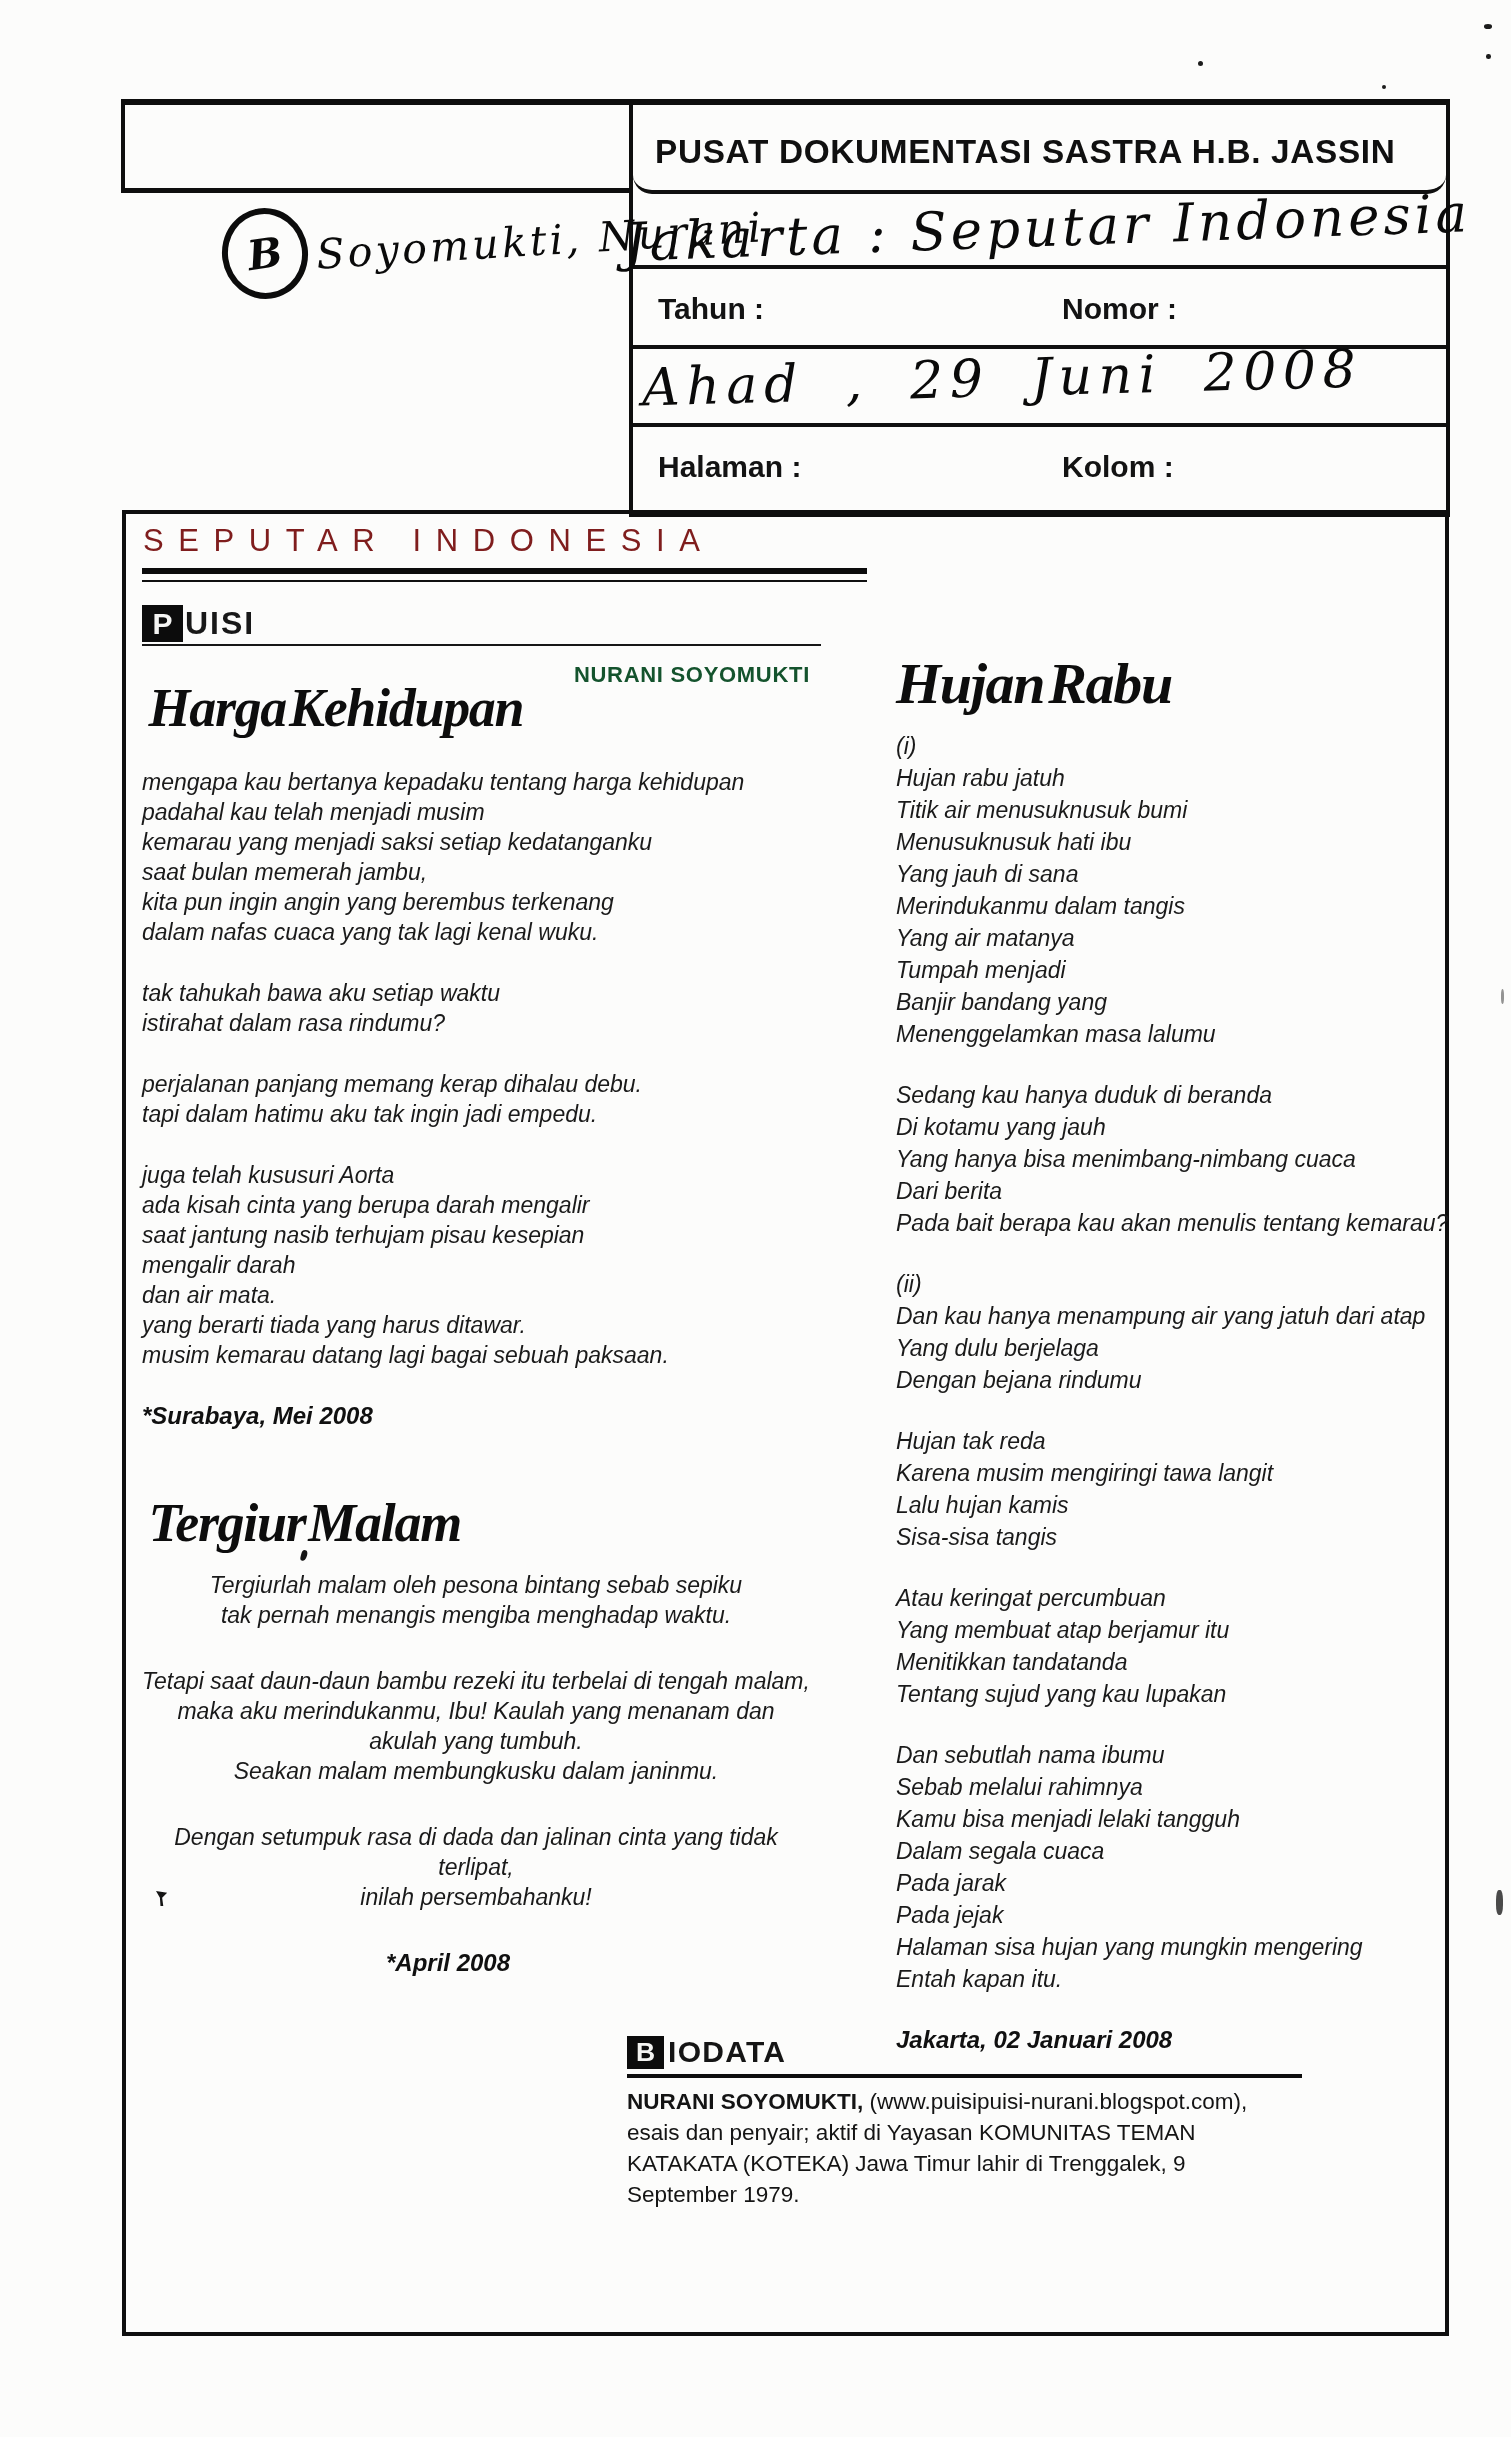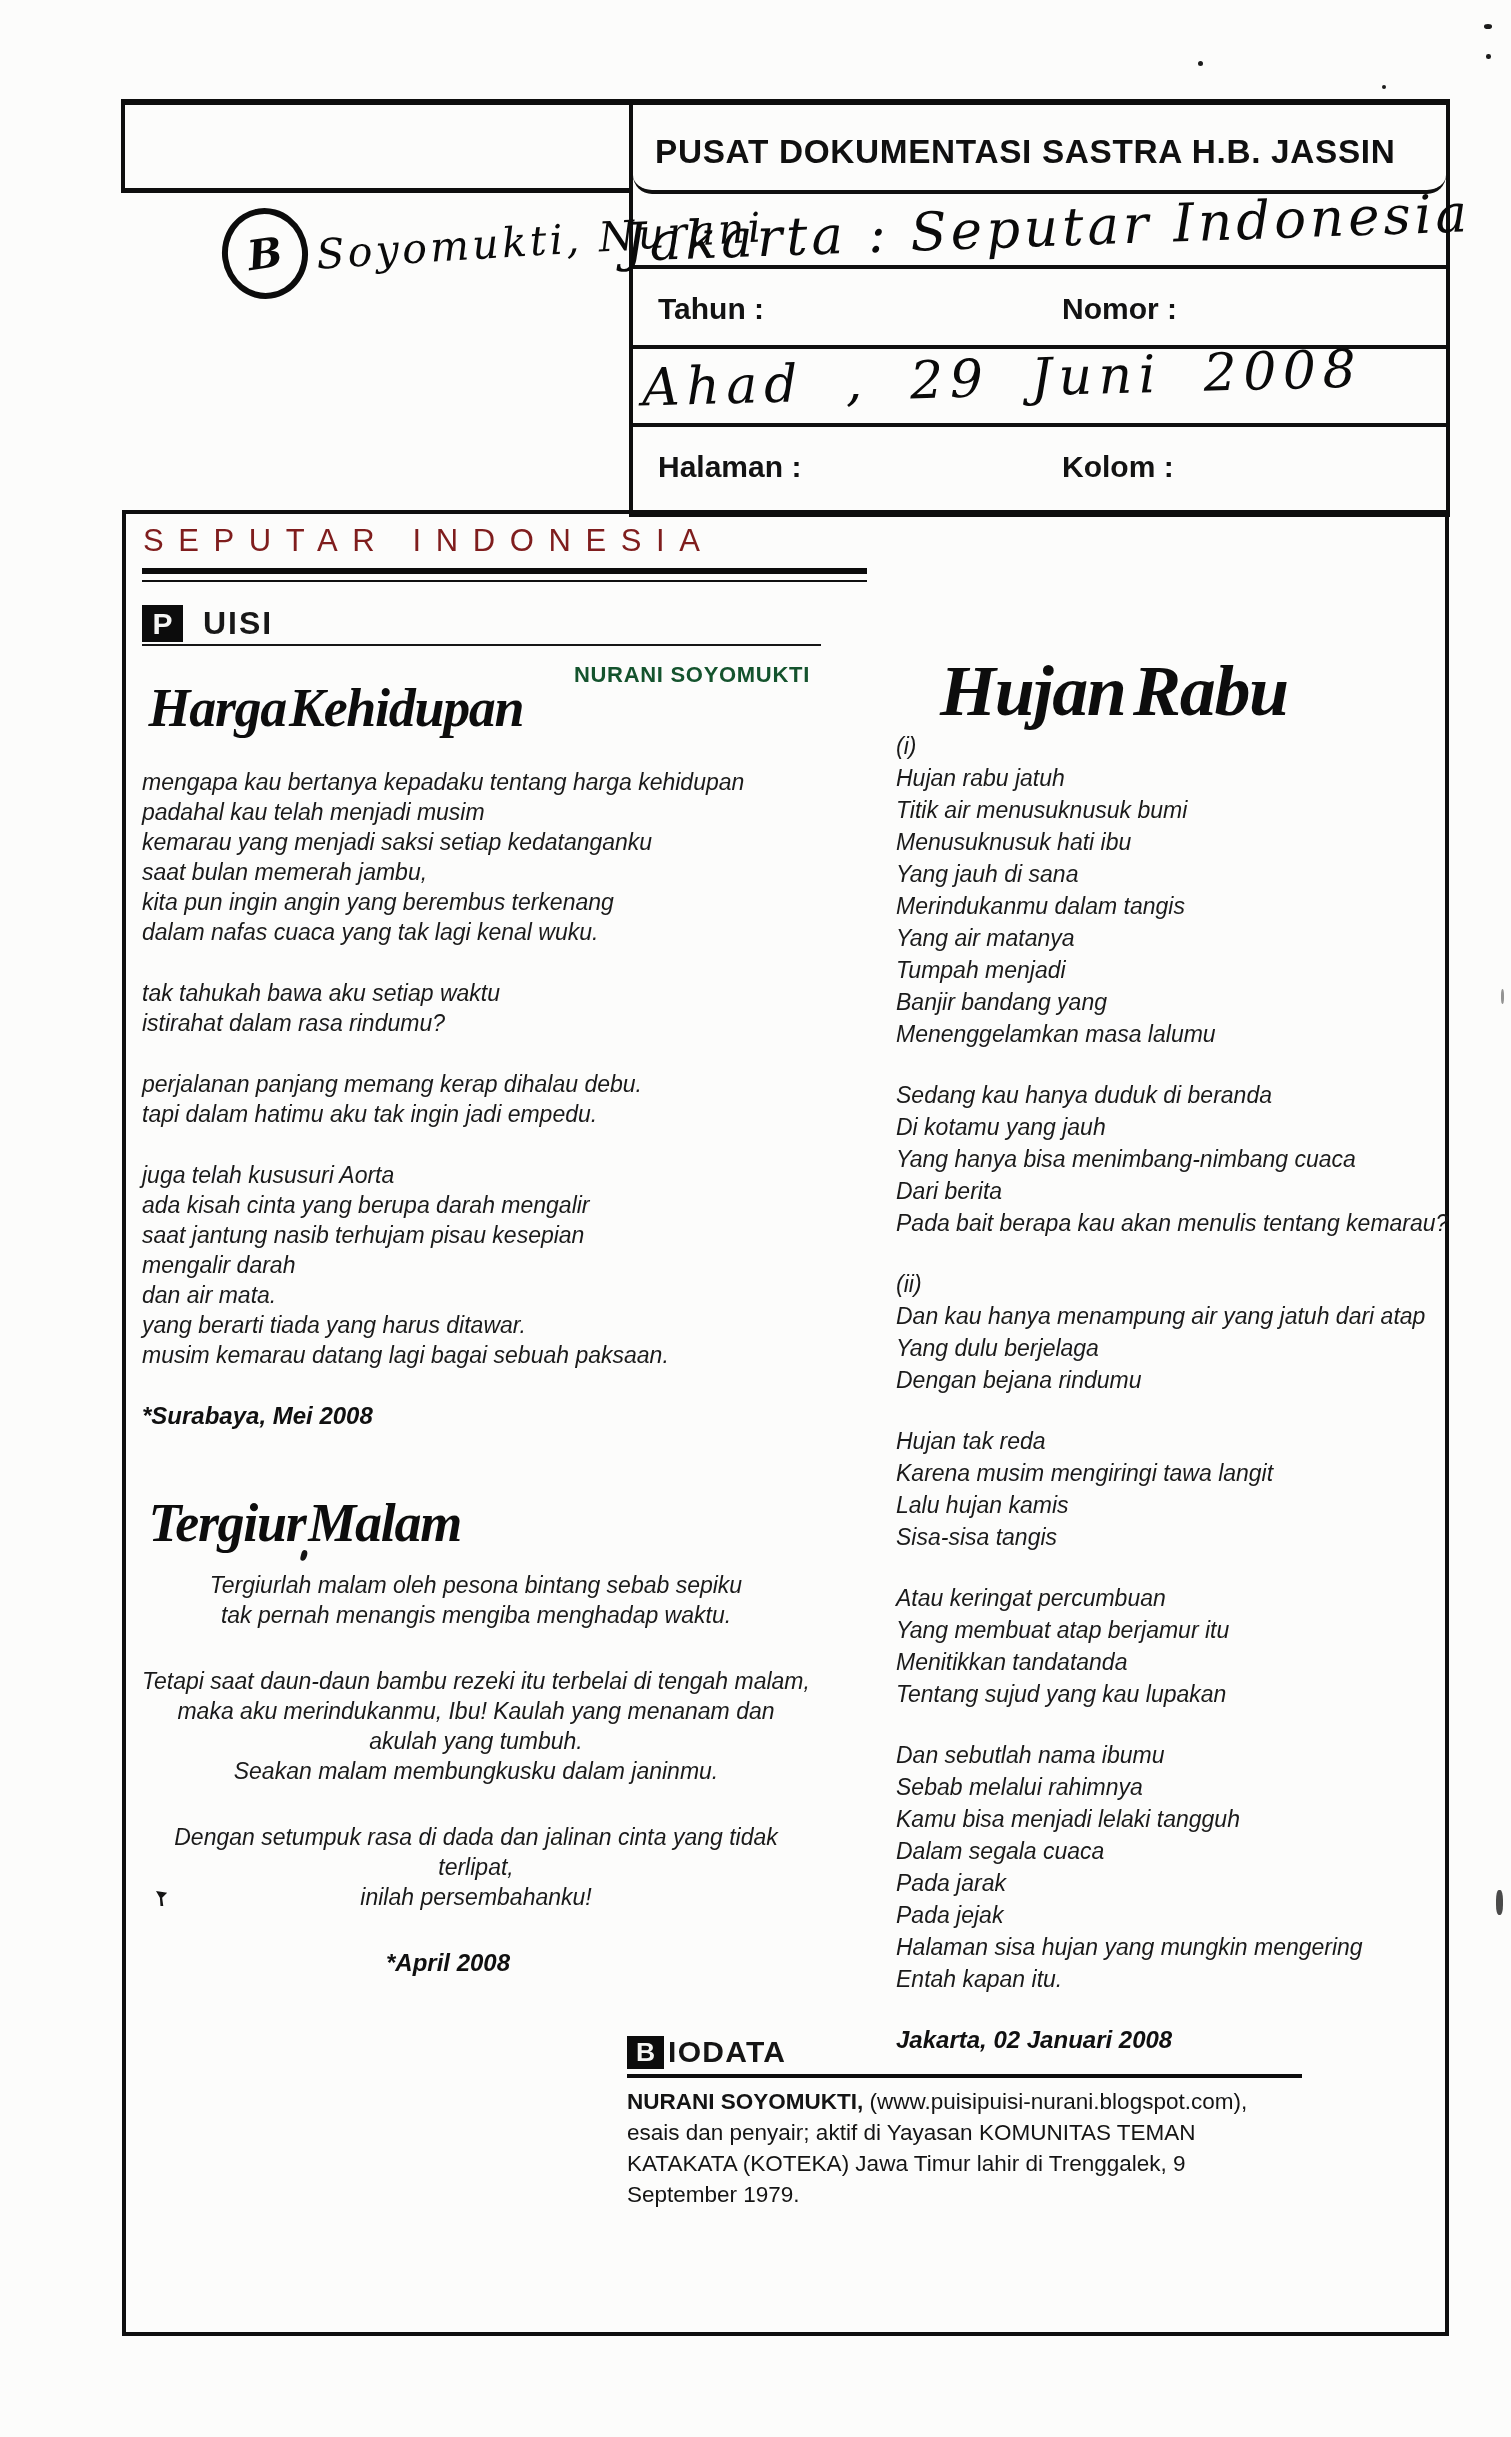--- a/index.html
+++ b/index.html
@@ -56,29 +56,29 @@
     font-size:31px; font-weight:400; letter-spacing:14.6px; color:#7f1d1d; white-space:nowrap;
   }
   .rule-thick { position:absolute; left:16px; top:54px;  width:725px; height:6px; background:#0b0b0b; }
   .rule-thin  { position:absolute; left:16px; top:66px;  width:725px; height:2px; background:#101010; }
 
   .rubric { position:absolute; left:16px; top:91px; height:37px; white-space:nowrap; }
   .dropbox {
     display:inline-block; width:41px; height:37px; background:#0c0c0c; color:#f4f4f2;
     text-align:center; font-weight:700; font-size:30px; line-height:37px; vertical-align:top;
   }
-  .rubric-rest { display:inline-block; font-weight:700; font-size:32px; line-height:36px; letter-spacing:2px; color:#181818; padding-left:20px; vertical-align:top; }
+  .rubric-rest { display:inline-block; font-weight:700; font-size:32px; line-height:36px; letter-spacing:2px; color:#181818; padding-left:2px; vertical-align:top; }
   .rubric-underline { position:absolute; left:16px; top:130px; width:679px; height:2px; background:#161616; }
 
   .byline { position:absolute; left:16px; top:148px; width:668px; text-align:right; font-weight:700; font-size:22px; letter-spacing:0.7px; color:#14532d; }
 
   .ptitle { position:absolute; margin:0; font-family:"Liberation Serif", serif; font-style:italic; font-weight:700; color:#0d0d0d; white-space:nowrap; letter-spacing:-1.3px; word-spacing:-9.3px; }
   .title1 { left:22.5px;  top:163px;  font-size:54px; }
   .title2 { left:22.5px;  top:978px; width:662px; text-align:left; font-size:54px; }
-  .title3 { left:770px; top:136px; font-size:72px;margin-left:44px; }
+  .title3 { left:770px; top:136px; font-size:58px; }
 
   .poem { position:absolute; font-style:italic; font-size:23px; color:#1a1a1a; }
   .pline { white-space:nowrap; }
   .poem1 { left:16px;   top:253px;  width:668px; line-height:30px; }
   .poem1 .stanza { margin-bottom:31px; }
   .poem2 { left:16px;   top:1056px; width:668px; line-height:30px; text-align:center; }
   .poem2 .stanza { margin-bottom:36px; }
   .poem3 { left:770px; top:216px;  width:549px;  line-height:32px; }
   .poem3 .stanza { margin-bottom:29px; }
   .slabel { white-space:nowrap; }

